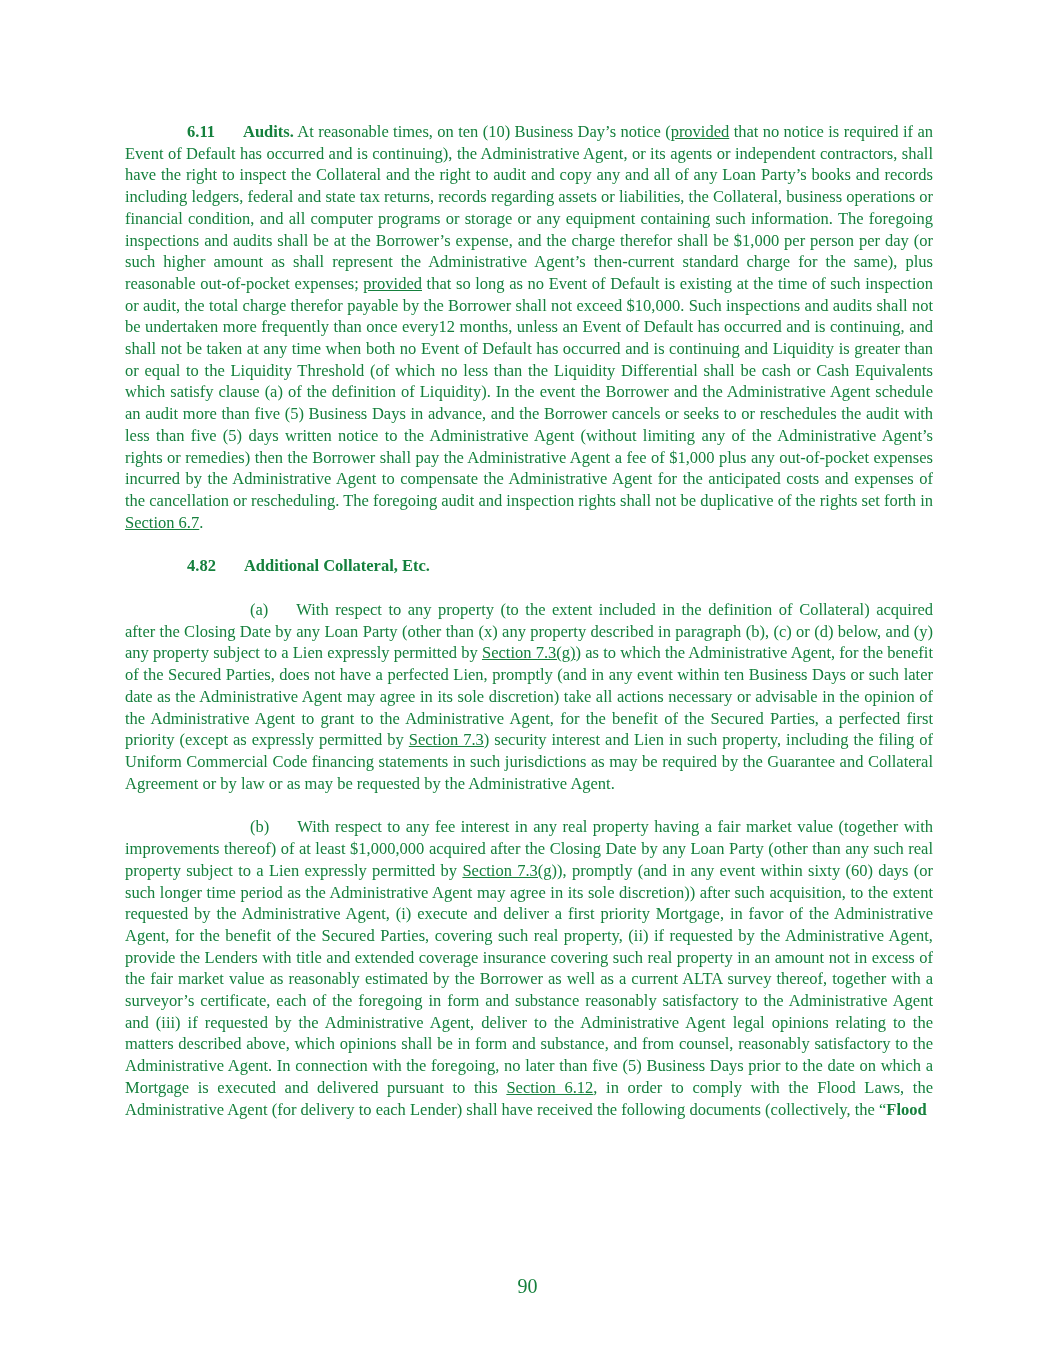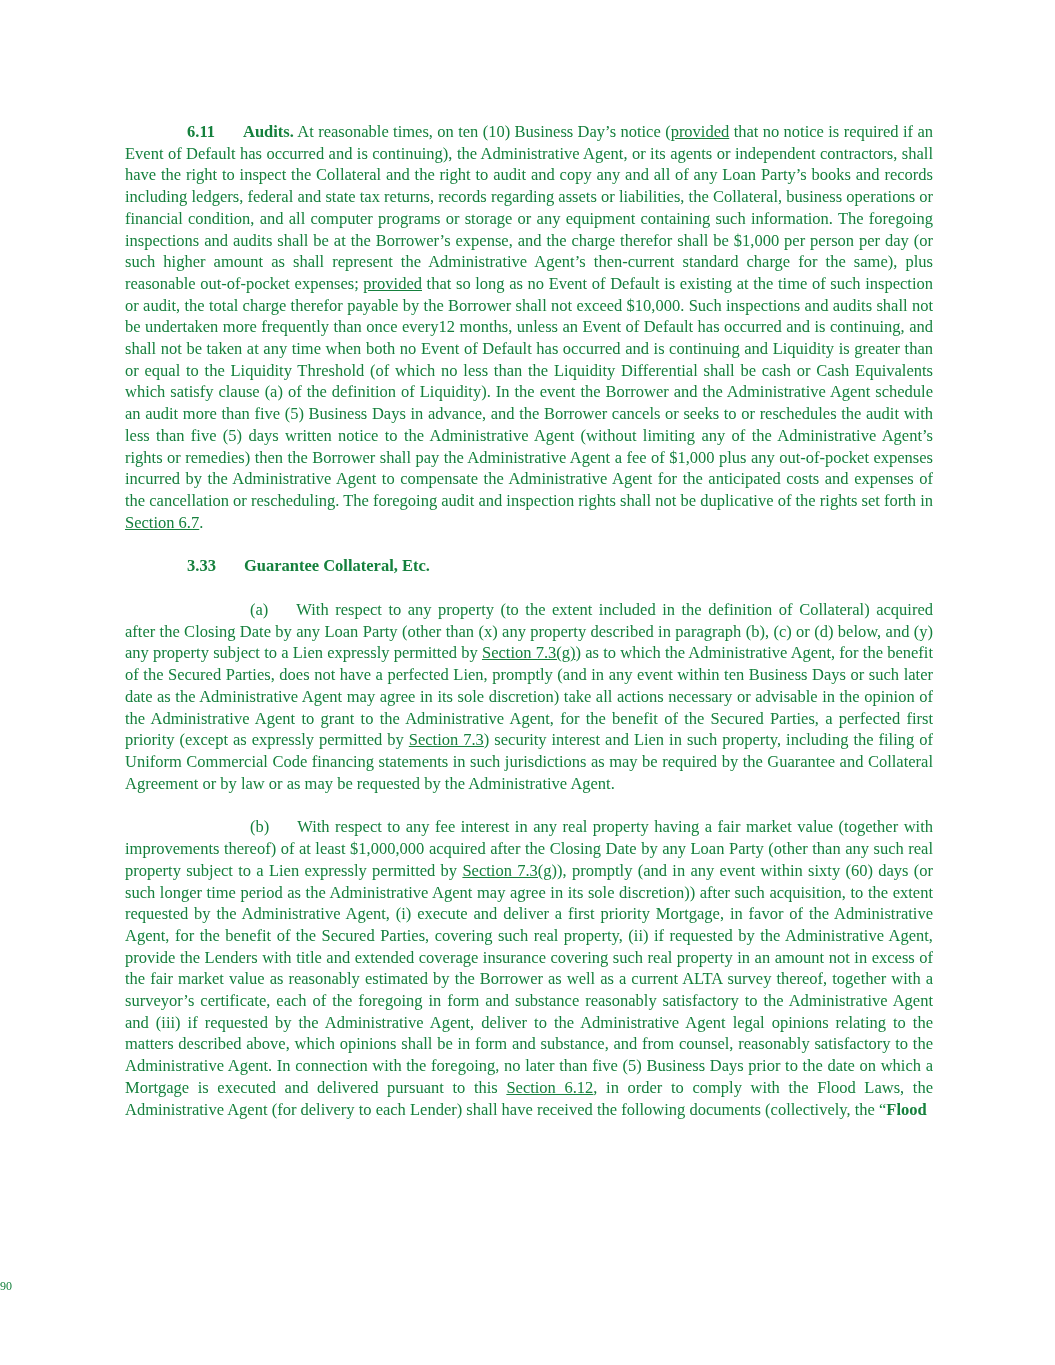--- a/index.html
+++ b/index.html
@@ -32,28 +32,29 @@
   p.indent-2 { text-indent: 125px; }
   .run-b  { font-weight: bold; }
   .run-u  { text-decoration: underline; }
   .run-bi { font-weight: bold; }
   .run-tab { display: inline-block; width: 28px; }
   .page-number {
     position: absolute;
     left: 0;
     top: 1276px;
     width: 100%;
-    font-size: 12px;
+    text-align: center;
+    font-size: 20px;
     line-height: 21.7px;
   }
 </style>
 </head>
 <body>
 
 <div class="page">
   <div class="doc-body">
       <p class="indent-1"><span class="run-b">6.11</span><span class="run-tab"></span><span class="run-b">Audits.</span><span class="run-n">  At reasonable times, on ten (10)  Business Day’s notice (</span><span class="run-u">provided</span><span class="run-n"> that no notice is required if an Event of Default has occurred and is continuing), the Administrative Agent, or its agents or independent contractors, shall have the right to inspect the Collateral and the right to audit and copy any and all of any Loan Party’s books and records including ledgers, federal and state tax returns, records regarding assets or liabilities, the Collateral, business operations or financial condition, and all computer programs or storage or any equipment containing such information.  The foregoing inspections and audits shall be at the Borrower’s expense, and the charge therefor shall be $1,000 per person per day (or such higher amount as shall represent the Administrative Agent’s then-current standard charge for the same), plus reasonable out-of-pocket expenses; </span><span class="run-u">provided</span><span class="run-n"> that so long as no Event of Default is existing at the time of such inspection or audit, the total charge therefor payable by the Borrower shall not exceed $10,000.  Such inspections and audits shall not be undertaken more frequently than once every12 months, unless an Event of Default has occurred and is continuing, and shall not be taken at any time when both no Event of Default has occurred and is continuing and Liquidity is greater than or equal to the Liquidity Threshold (of which no less than the Liquidity Differential shall be cash or Cash Equivalents which satisfy clause (a) of the definition of Liquidity).  In the event the Borrower and the Administrative Agent schedule an audit more than five (5) Business Days in advance, and the Borrower cancels or seeks to or reschedules the audit with less than five (5) days written notice to the Administrative Agent (without limiting any of the Administrative Agent’s rights or remedies) then the Borrower shall pay the Administrative Agent a fee of $1,000 plus any out-of-pocket expenses incurred by the Administrative Agent to compensate the Administrative Agent for the anticipated costs and expenses of the cancellation or rescheduling.  The foregoing audit and inspection rights shall not be duplicative of the rights set forth in </span><span class="run-u">Section 6.7</span><span class="run-n">.</span></p>
-      <p class="indent-1"><span class="run-b">3.33</span><span class="run-tab"></span><span class="run-b">Guarantee Collateral, Etc.</span></p>
+      <p class="indent-1"><span class="run-b">4.82</span><span class="run-tab"></span><span class="run-b">Additional Collateral, Etc.</span></p>
       <p class="indent-2"><span class="run-n">(a)</span><span class="run-tab"></span><span class="run-n">With respect to any property (to the extent included in the definition of Collateral) acquired after the Closing Date by any Loan Party (other than (x) any property described in paragraph (b), (c) or (d) below, and (y) any property subject to a Lien expressly permitted by </span><span class="run-u">Section 7.3(g)</span><span class="run-n">) as to which the Administrative Agent, for the benefit of the Secured Parties, does not have a perfected Lien, promptly (and in any event within ten Business Days or such later date as the Administrative Agent may agree in its sole discretion) take all actions necessary or advisable in the opinion of the Administrative Agent to grant to the Administrative Agent, for the benefit of the Secured Parties, a perfected first priority (except as expressly permitted by </span><span class="run-u">Section 7.3</span><span class="run-n">) security interest and Lien in such property, including the filing of Uniform Commercial Code financing statements in such jurisdictions as may be required by the Guarantee and Collateral Agreement or by law or as may be requested by the Administrative Agent.</span></p>
       <p class="indent-2"><span class="run-n">(b)</span><span class="run-tab"></span><span class="run-n">With respect to any fee interest in any real property having a fair market value (together with improvements thereof) of at least $1,000,000 acquired after the Closing Date by any Loan Party (other than any such real property subject to a Lien expressly permitted by </span><span class="run-u">Section 7.3(g)</span><span class="run-n">), promptly (and in any event within sixty (60) days (or such longer time period as the Administrative Agent may agree in its sole discretion)) after such acquisition, to the extent requested by the Administrative Agent, (i) execute and deliver a first priority Mortgage, in favor of the Administrative Agent, for the benefit of the Secured Parties, covering such real property, (ii) if requested by the Administrative Agent, provide the Lenders with title and extended coverage insurance covering such real property in an amount not in excess of the fair market value as reasonably estimated by the Borrower as well as a current ALTA survey thereof, together with a surveyor’s certificate, each of the foregoing in form and substance reasonably satisfactory to the Administrative Agent and (iii) if requested by the Administrative Agent, deliver to the Administrative Agent legal opinions relating to the matters described above, which opinions shall be in form and substance, and from counsel, reasonably satisfactory to the Administrative Agent.  In connection with the foregoing, no later than five (5) Business Days prior to the date on which a Mortgage is executed and delivered pursuant to this </span><span class="run-u">Section 6.12</span><span class="run-n">, in order to comply with the Flood Laws, the Administrative Agent (for delivery to each Lender) shall have received the following documents (collectively, the “</span><span class="run-bi">Flood</span></p>
     </div>
   <div class="page-number">90</div>
 </div>
 
 </body></html>

